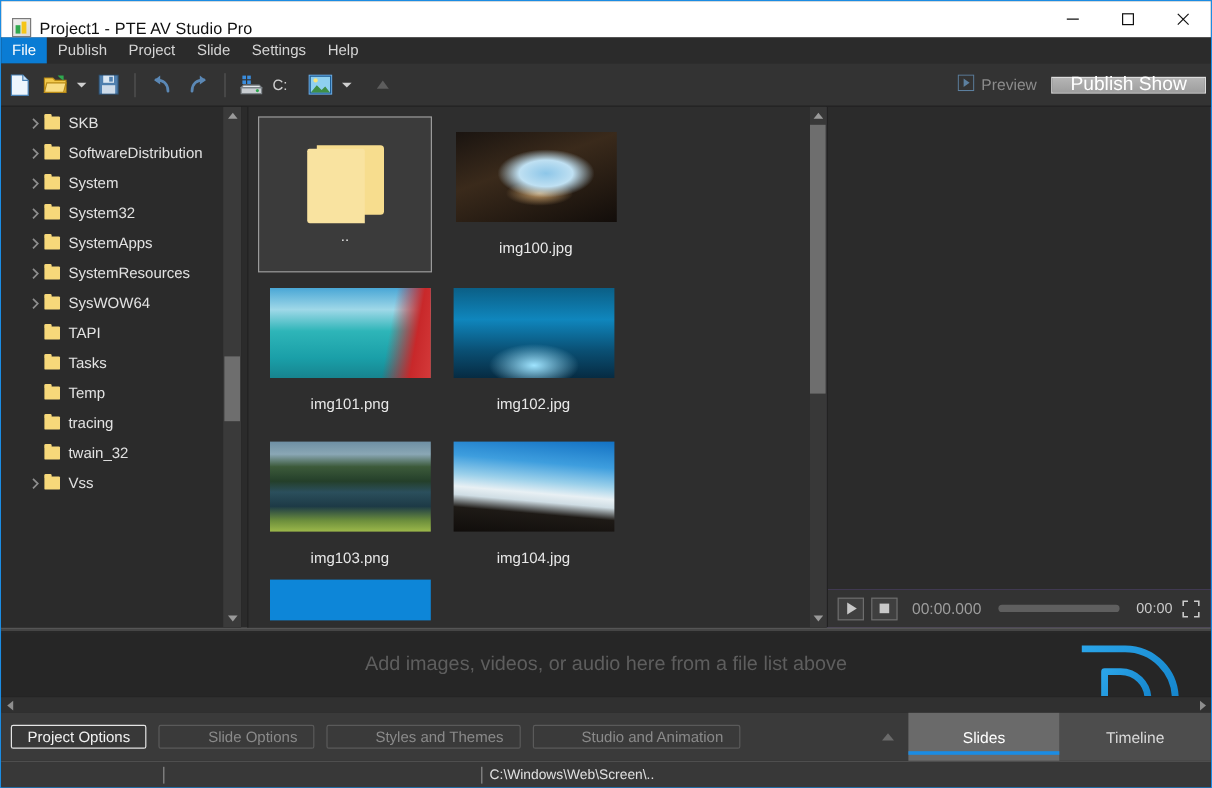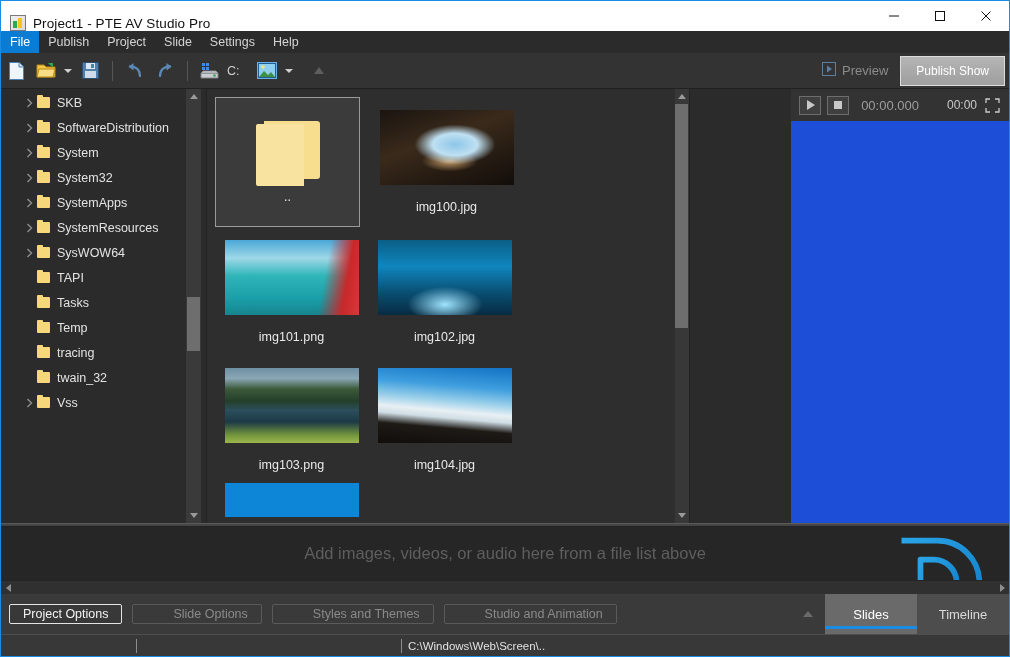--- a/index.html
+++ b/index.html
@@ -86,24 +86,24 @@
   }
   .caret-d { width:0;height:0;border-left:4px solid transparent;border-right:4px solid transparent;border-top:4px solid #cfcfcf; }
   .tri-up-dim { width:0;height:0;border-left:5px solid transparent;border-right:5px solid transparent;border-bottom:7px solid #5d5d5d; }
   .drive-label { font-size:12.5px; color:#cfcfcf; margin-left:2px; }
   .tb-right { margin-left: auto; display: flex; align-items: center; height: 36px; }
   .preview-btn {
     display: flex; align-items: center; gap: 6px;
     padding: 0 12px; height: 28px; color: #8b8b8b; font-size: 13px;
   }
   .publish-btn {
-    height: 30px; padding: 0 15px; margin-right: 4px;
+    height: 14px; padding: 0 15px; margin-right: 4px;
     background: linear-gradient(#b5b5b5,#9e9e9e);
     border: 1px solid #dcdcdc;
-    color: #ffffff; font-size: 12px;
+    color: #ffffff; font-size: 16px;
     display: flex; align-items: center; justify-content: center;
     cursor: default;
   }
 
   
   .upper { flex: 0 0 322px; display: flex; background: #2b2b2b; }
 
   
   .tree {
     width: 200px; flex: 0 0 200px; background: #2b2b2b;
@@ -190,22 +190,22 @@
   .blue-rect { width: 134px; height: 34px; background: #0d86d8; }
 
   
   .bsb {
     position:absolute; right:0; top:0; bottom:0; width:14px; background:#383838;
     display:flex; flex-direction:column; align-items:center;
   }
 
   
   .preview-pane {
-    width: 320px; flex: 0 0 320px; background: #1d4ed8;
-    display: flex; flex-direction: row; border-left:1px solid #222;
+    width: 320px; flex: 0 0 320px; background: #8b5cf6;
+    display: flex; flex-direction: column; border-left:1px solid #222;
   }
   .preview-stage { flex: 1 1 auto; background: #2b2b2b; }
   .player-bar {
     height: 32px; flex: 0 0 32px;
     display: flex; align-items: center; gap: 6px;
     padding: 0 8px; background: #333333;
   }
   .pbtn {
     width: 22px; height: 19px; border: 1px solid #6d6d6d; background: #3f3f3f;
     display: flex; align-items: center; justify-content: center;
@@ -251,21 +251,21 @@
     font-size: 12.5px; border-radius: 2px; cursor: default;
   }
   .bb-btn.primary { border: 1px solid #e4e4e4; color: #f2f2f2; background: #383838; }
   .bb-btn.ghost { border: 1px solid #5a5a5a; color: #8a8a8a; background: #3a3a3a; padding-left: 40px; }
   .bb-right { margin-left: auto; display: flex; align-items: stretch; height: 40px; }
   .collapse-arrow {
     width: 34px; display:flex; align-items:center; justify-content:center;
   }
   .tri-up-s { width:0;height:0;border-left:5px solid transparent;border-right:5px solid transparent;border-bottom:6px solid #6a6a6a; }
   .vtab {
-    width: 92px; display: flex; align-items: center; justify-content: center;
+    width: 126px; display: flex; align-items: center; justify-content: center;
     font-size: 13px; color: #d9d9d9; position: relative; cursor: default;
   }
   .vtab.sel { background: #6a6a6a; color: #ffffff; }
   .vtab.sel::after {
     content:""; position:absolute; left:0; right:0; bottom:5px; height:3px; background:#1b8ce3;
   }
   .vtab.alt { background: #4d4d4d; }
 
   
   .statusbar {

